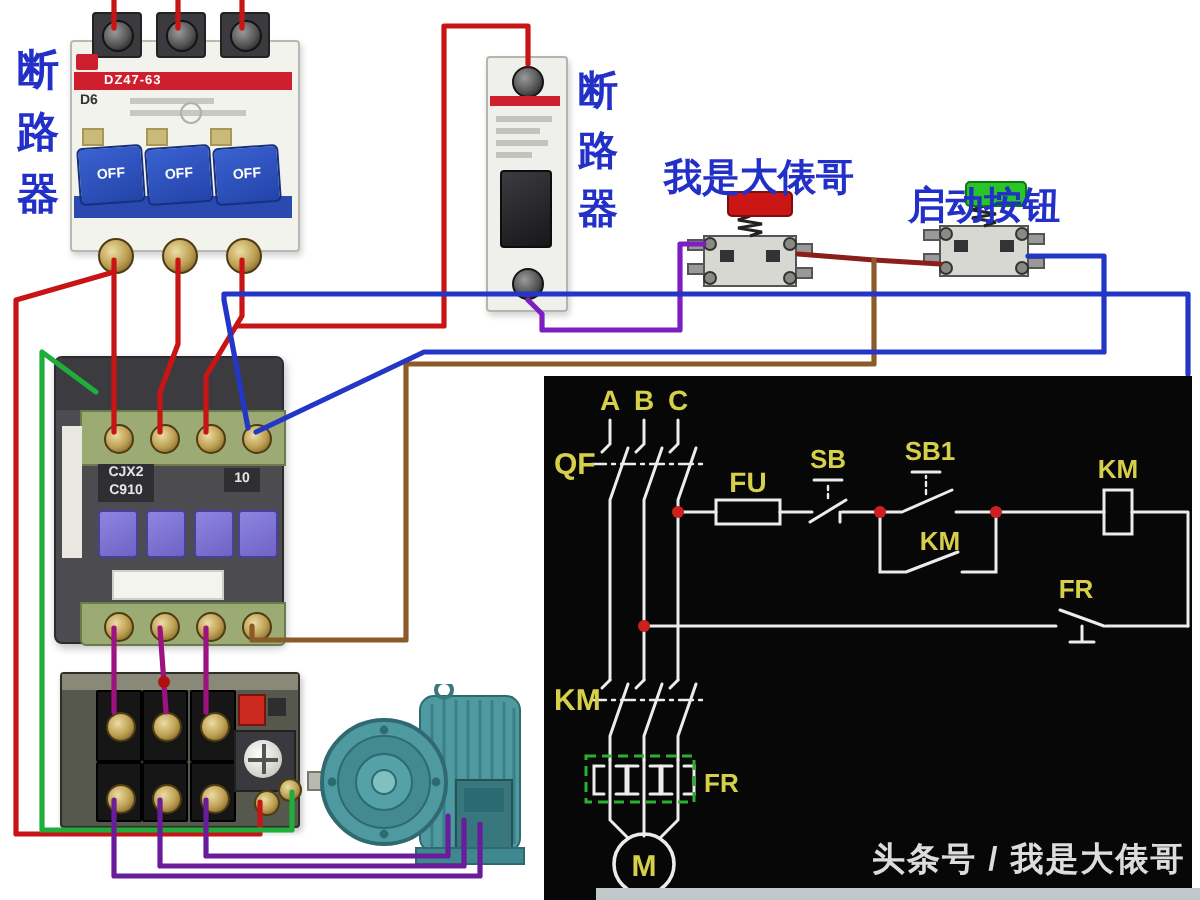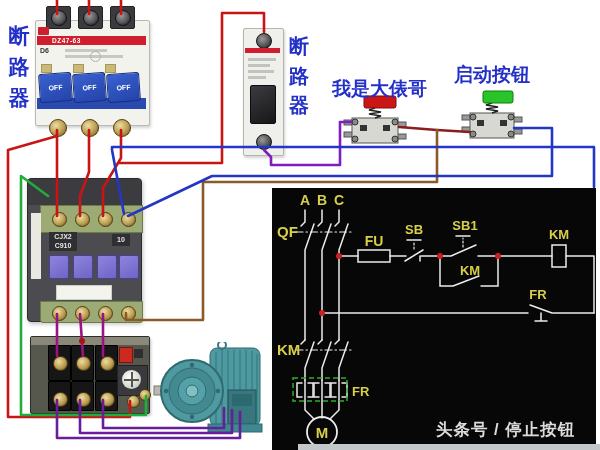--- a/index.html
+++ b/index.html
@@ -297,18 +297,18 @@
         <text x="5" y="167" font-size="15" text-anchor="start">KM</text>
         <text x="80" y="208" font-size="13" text-anchor="start">FR</text>
         <text x="50" y="250" font-size="15">M</text>
       </g>
     </svg>
   </div>
 
   <div class="abs cnlabel vtext" style="left:6px;top:20px;z-index:7">断路器</div>
   <div class="abs cnlabel vtext" style="left:286px;top:32px;font-size:20px;z-index:7">断路器</div>
   <div class="abs cnlabel btnlabel" style="left:332px;top:76px;z-index:7">我是大俵哥</div>
-  <div class="abs cnlabel btnlabel" style="left:454px;top:62px;z-index:7">启动按钮</div>
-
-  <div class="abs watermark" style="left:436px;top:419px;z-index:8">头条号 / 停止按钮</div>
+  <div class="abs cnlabel btnlabel" style="left:454px;top:90px;z-index:7">启动按钮</div>
+
+  <div class="abs watermark" style="left:436px;top:419px;z-index:8">头条号 / 我是大俵哥</div>
   <div class="abs strip" style="left:298px;top:444px;width:302px;height:6px;z-index:9"></div>
 
 </div>
 
 </body></html>

